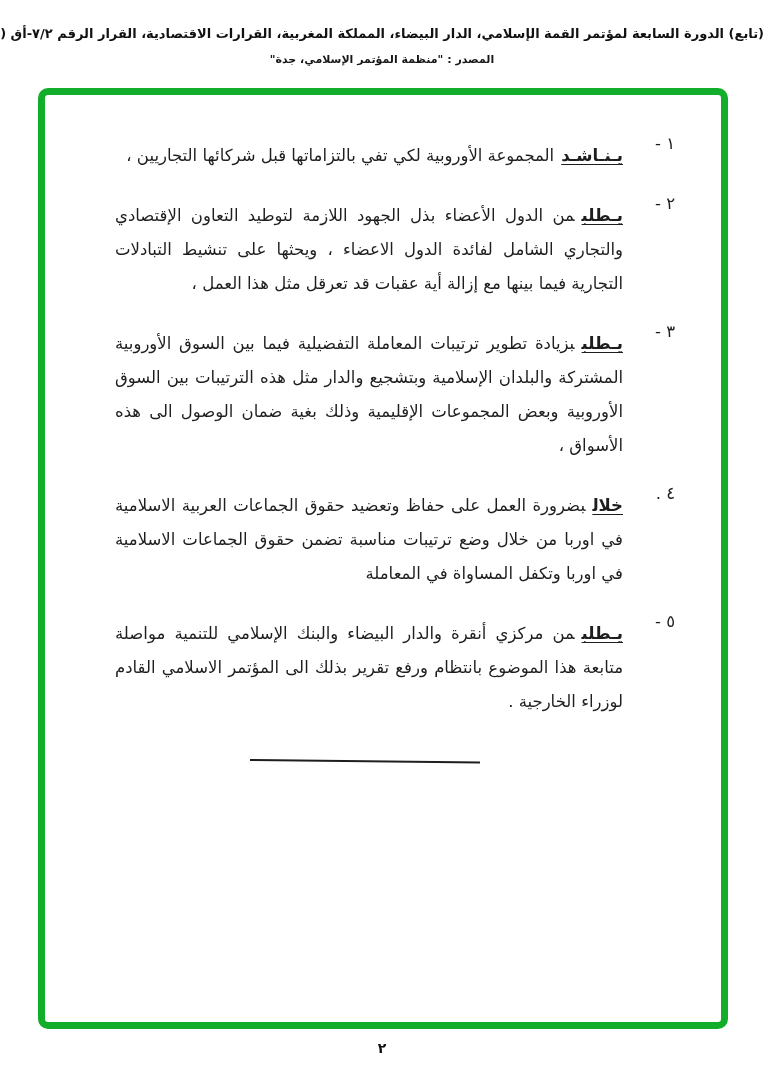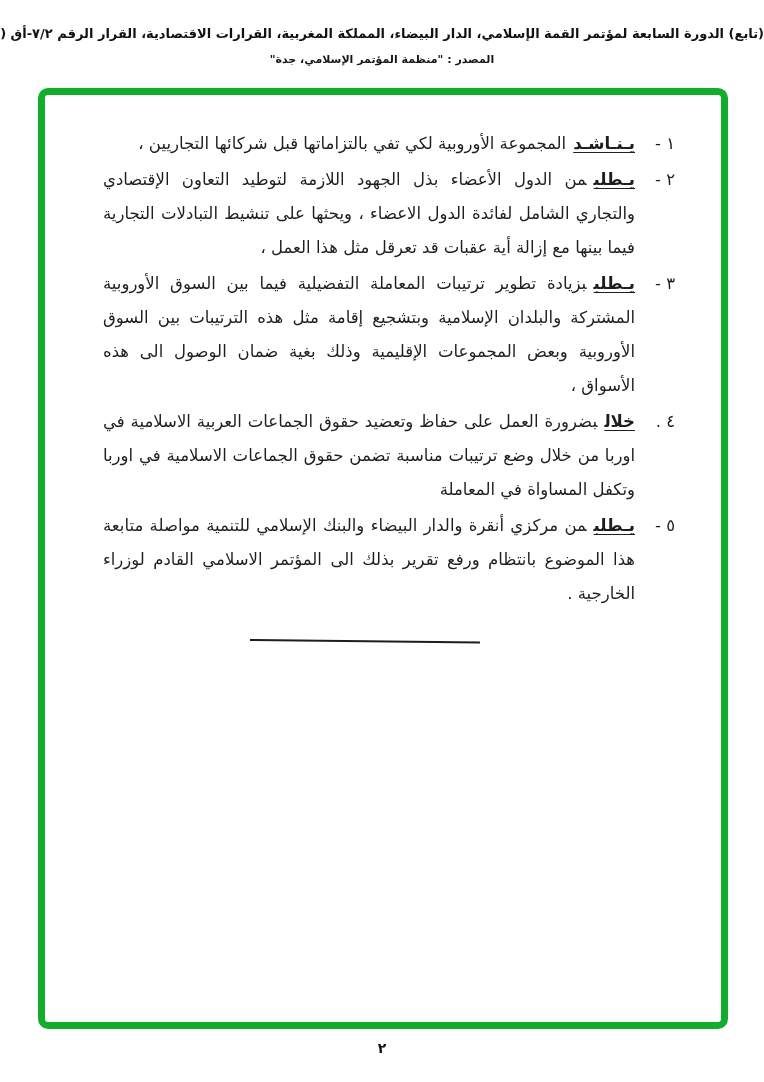--- a/index.html
+++ b/index.html
@@ -63,21 +63,21 @@
     display: flex;
     margin: 0 0 2px 0;
   }
   .marker {
     flex: 0 0 40px;
     white-space: nowrap;
     letter-spacing: 2px;
   }
   .item-text {
     flex: 1;
-    margin: 0;
+    margin: 12px;
     text-align: justify;
   }
   .lead {
     font-weight: bold;
     text-decoration: underline;
     text-underline-offset: 3px;
     margin-inline-end: 7px;
   }
   .closing-rule {
     width: 230px;
@@ -115,21 +115,21 @@
         <p class="item-text"><span class="lead">يـنـاشـد</span><span>المجموعة الأوروبية لكي تفي بالتزاماتها قبل شركائها التجاريين ،</span></p>
       </div>
 
       <div class="item">
         <span class="marker">٢ -</span>
         <p class="item-text"><span class="lead">يـطلب</span><span>من الدول الأعضاء بذل الجهود اللازمة لتوطيد التعاون الإقتصادي والتجاري الشامل لفائدة الدول الاعضاء ، ويحثها على تنشيط التبادلات التجارية فيما بينها مع إزالة أية عقبات قد تعرقل مثل هذا العمل ،</span></p>
       </div>
 
       <div class="item">
         <span class="marker">٣ -</span>
-        <p class="item-text"><span class="lead">يـطلب</span><span>بزيادة تطوير ترتيبات المعاملة التفضيلية فيما بين السوق الأوروبية المشتركة والبلدان الإسلامية وبتشجيع إقامة مثل هذه الترتيبات بين السوق الأوروبية وبعض المجموعات الإقليمية وذلك بغية ضمان الوصول الى هذه الأسواق ،</span></p>
+        <p class="item-text"><span class="lead">يـطلب</span><span>بزيادة تطوير ترتيبات المعاملة التفضيلية فيما بين السوق الأوروبية المشتركة والبلدان الإسلامية وبتشجيع والدار مثل هذه الترتيبات بين السوق الأوروبية وبعض المجموعات الإقليمية وذلك بغية ضمان الوصول الى هذه الأسواق ،</span></p>
       </div>
 
       <div class="item">
         <span class="marker">٤ .</span>
         <p class="item-text"><span class="lead">خلال</span><span>بضرورة العمل على حفاظ وتعضيد حقوق الجماعات العربية الاسلامية في اوربا من خلال وضع ترتيبات مناسبة تضمن حقوق الجماعات الاسلامية في اوربا وتكفل المساواة في المعاملة</span></p>
       </div>
 
       <div class="item">
         <span class="marker">٥ -</span>
         <p class="item-text"><span class="lead">يـطلب</span><span>من مركزي أنقرة والدار البيضاء والبنك الإسلامي للتنمية مواصلة متابعة هذا الموضوع بانتظام ورفع تقرير بذلك الى المؤتمر الاسلامي القادم لوزراء الخارجية .</span></p>

